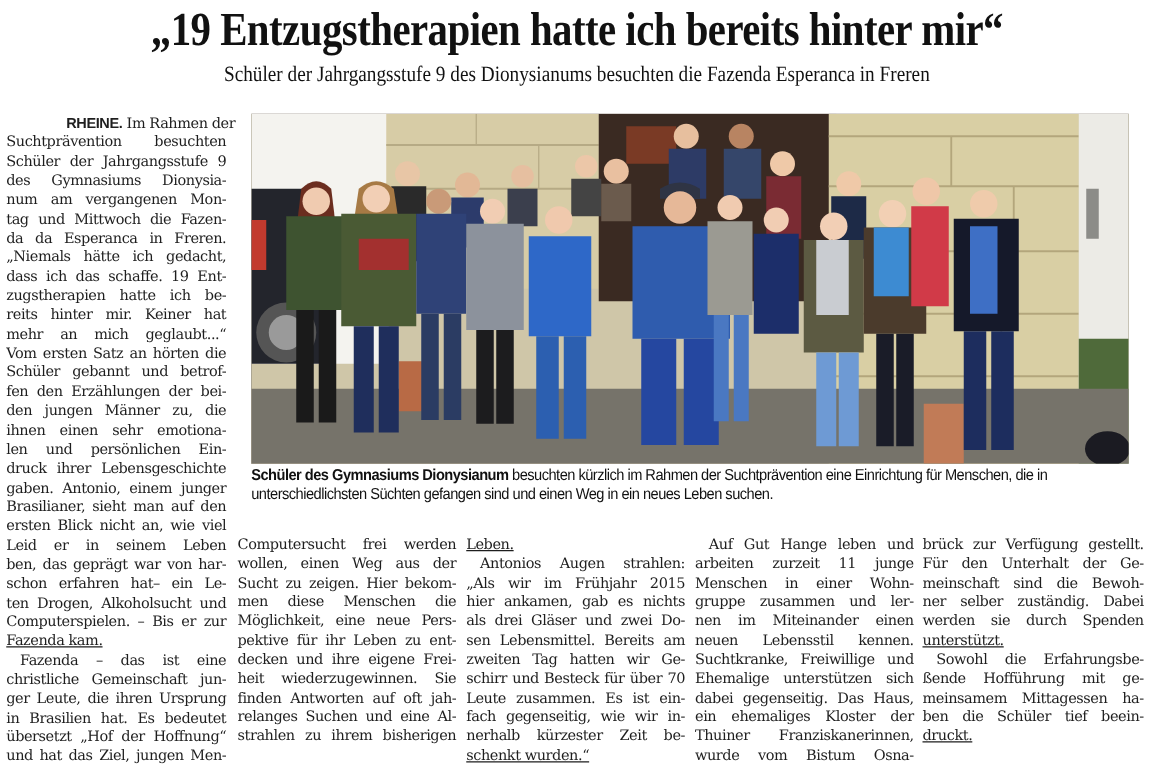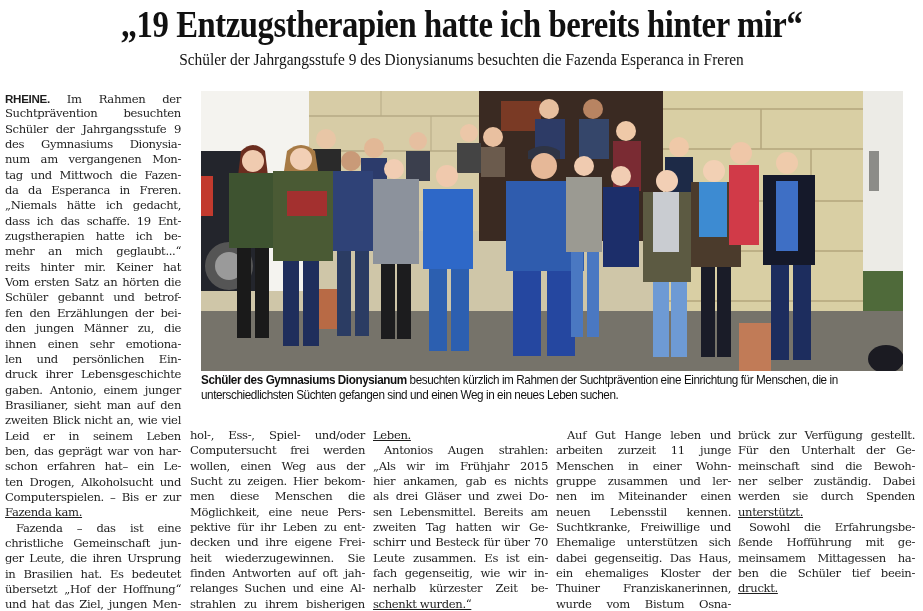--- a/index.html
+++ b/index.html
@@ -3,21 +3,21 @@
 <meta charset="utf-8">
 <style>
   html, body { margin:0; padding:0; background:#ffffff; }
   body { width:923px; height:611px; overflow:hidden; position:relative; font-family:"DejaVu Serif", serif; color:#1a1a1a; }
   .headline { position:absolute; left:0; top:2px; width:923px; text-align:center; font-family:"Liberation Serif", serif; font-weight:bold; font-size:38px; line-height:44px; letter-spacing:-0.5px; transform:scaleX(0.86); transform-origin:center; white-space:nowrap; color:#111; }
   .subhead { position:absolute; left:0; top:48px; width:923px; text-align:center; font-family:"Liberation Serif", serif; font-size:17.5px; line-height:22px; transform:scaleX(0.88); transform-origin:center; white-space:nowrap; color:#111; }
   .col { position:absolute; font-family:"DejaVu Serif", serif; font-size:11.6px; line-height:15.35px; letter-spacing:-0.35px; color:#1e1e1e; }
   .col .ln { display:block; white-space:nowrap; text-align:justify; text-align-last:justify; height:15.35px; overflow:visible; }
   .col .ln.last { text-align-last:left;text-decoration:underline; }
   .col .ln.indent { padding-left:11px; }
-  .lead { font-family:"Liberation Sans", sans-serif; font-weight:bold; letter-spacing:-0.3px; }
+  .lead { font-family:"Liberation Sans", sans-serif; font-weight:bold; letter-spacing:-0.3px;margin-left:48px; }
   .photo { position:absolute; left:201px; top:91px; width:702px; height:280px; overflow:hidden; background:#6f6a5c; }
   .caption { position:absolute; left:201px; top:373px; width:710px; font-family:"Liberation Sans", sans-serif; font-size:12.6px; line-height:15px; letter-spacing:-0.45px; color:#111; transform:scaleX(0.93); transform-origin:left top; }
   .caption b { font-weight:bold; }
 </style>
 </head>
 <body>
 
 <div class="headline">„19 Entzugstherapien hatte ich bereits hinter mir“</div>
 <div class="subhead">Schüler der Jahrgangsstufe 9 des Dionysianums besuchten die Fazenda Esperanca in Freren</div>
 
@@ -144,49 +144,48 @@
   <span class="ln"><span class="lead">RHEINE.</span><span> Im Rahmen der</span></span>
   <span class="ln">Suchtprävention besuchten</span>
   <span class="ln">Schüler der Jahrgangsstufe 9</span>
   <span class="ln">des Gymnasiums Dionysia-</span>
   <span class="ln">num am vergangenen Mon-</span>
   <span class="ln">tag und Mittwoch die Fazen-</span>
   <span class="ln">da da Esperanca in Freren.</span>
   <span class="ln">„Niemals hätte ich gedacht,</span>
   <span class="ln">dass ich das schaffe. 19 Ent-</span>
   <span class="ln">zugstherapien hatte ich be-</span>
+  <span class="ln">reits hinter mir. Keiner hat</span>
   <span class="ln">mehr an mich geglaubt...“</span>
-  <span class="ln">reits hinter mir. Keiner hat</span>
   <span class="ln">Vom ersten Satz an hörten die</span>
   <span class="ln">Schüler gebannt und betrof-</span>
   <span class="ln">fen den Erzählungen der bei-</span>
   <span class="ln">den jungen Männer zu, die</span>
   <span class="ln">ihnen einen sehr emotiona-</span>
   <span class="ln">len und persönlichen Ein-</span>
   <span class="ln">druck ihrer Lebensgeschichte</span>
   <span class="ln">gaben. Antonio, einem junger</span>
   <span class="ln">Brasilianer, sieht man auf den</span>
-  <span class="ln">zweiten Blick nicht an, wie viel</span>
+  <span class="ln">ersten Blick nicht an, wie viel</span>
   <span class="ln">Leid er in seinem Leben</span>
   <span class="ln">ben, das geprägt war von har-</span>
   <span class="ln">schon erfahren hat– ein Le-</span>
   <span class="ln">ten Drogen, Alkoholsucht und</span>
   <span class="ln">Computerspielen. – Bis er zur</span>
   <span class="ln last">Fazenda kam.</span>
   <span class="ln indent">Fazenda – das ist eine</span>
   <span class="ln">christliche Gemeinschaft jun-</span>
   <span class="ln">ger Leute, die ihren Ursprung</span>
   <span class="ln">in Brasilien hat. Es bedeutet</span>
   <span class="ln">übersetzt „Hof der Hoffnung“</span>
   <span class="ln">und hat das Ziel, jungen Men-</span>
 
 </div>
 
 <div class="col" style="left:190px; top:428px; width:175px;">
-  <span class="ln">hol-, Ess-, Spiel- und/oder</span>
   <span class="ln">Computersucht frei werden</span>
   <span class="ln">wollen, einen Weg aus der</span>
   <span class="ln">Sucht zu zeigen. Hier bekom-</span>
   <span class="ln">men diese Menschen die</span>
   <span class="ln">Möglichkeit, eine neue Pers-</span>
   <span class="ln">pektive für ihr Leben zu ent-</span>
   <span class="ln">decken und ihre eigene Frei-</span>
   <span class="ln">heit wiederzugewinnen. Sie</span>
   <span class="ln">finden Antworten auf oft jah-</span>
   <span class="ln">relanges Suchen und eine Al-</span>

